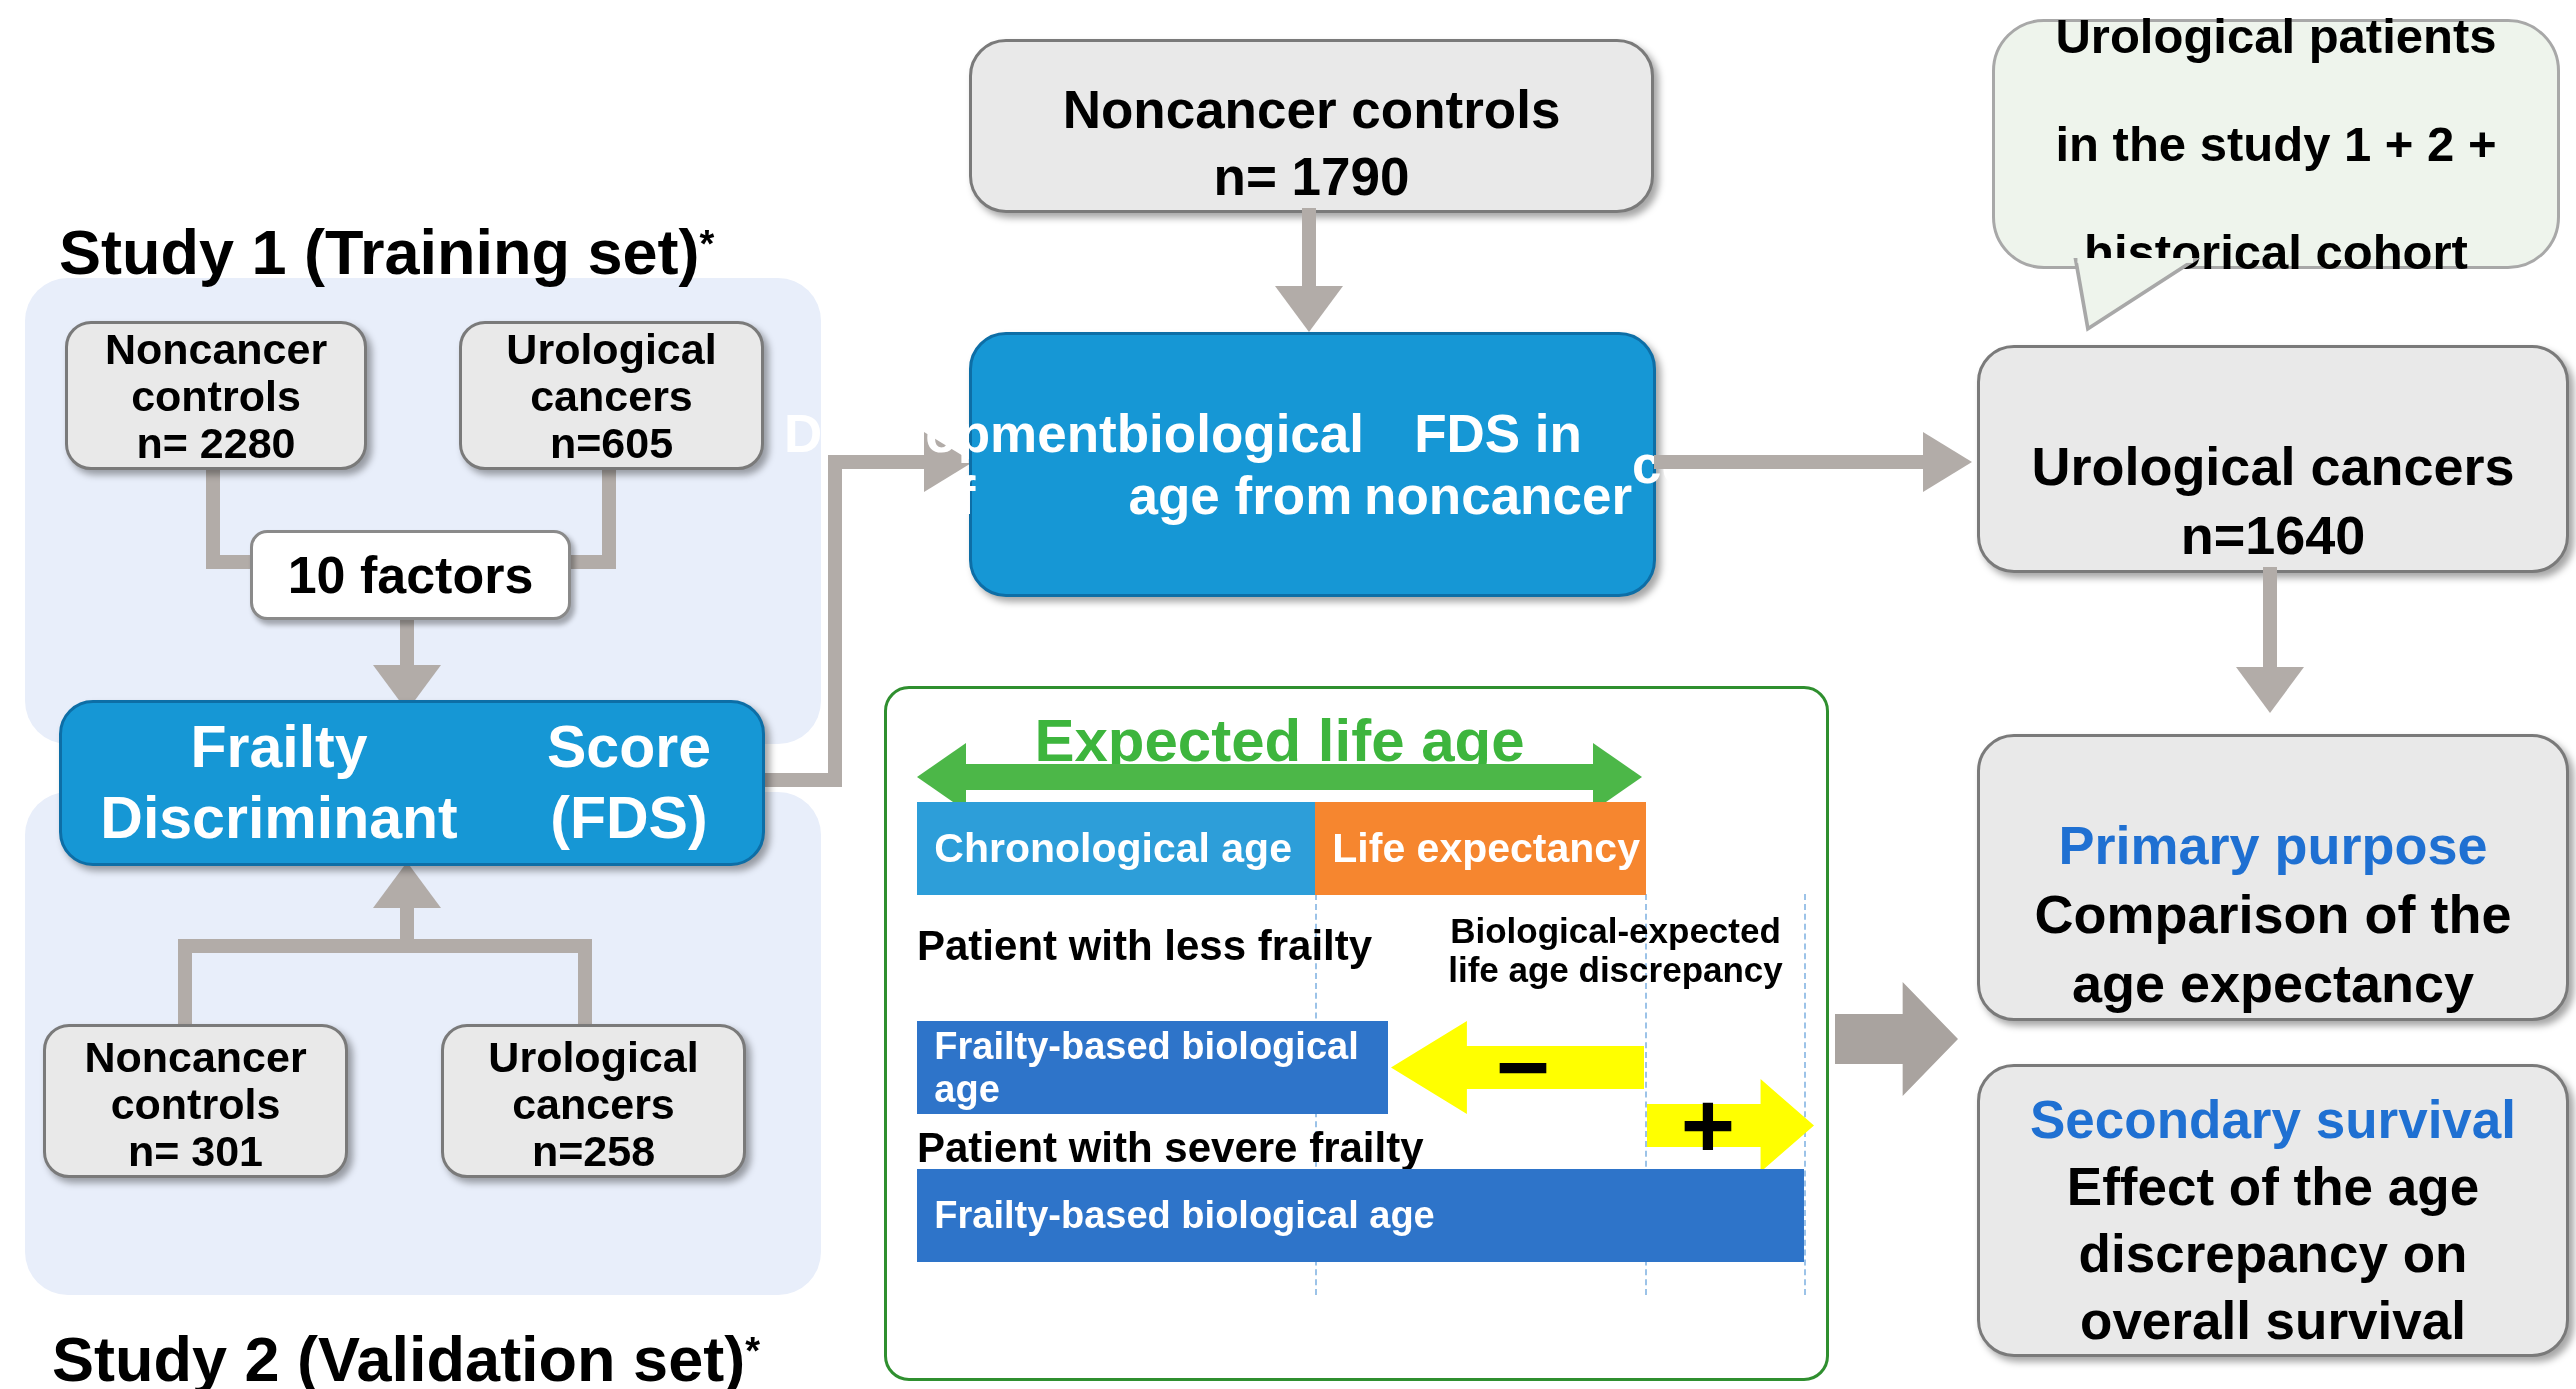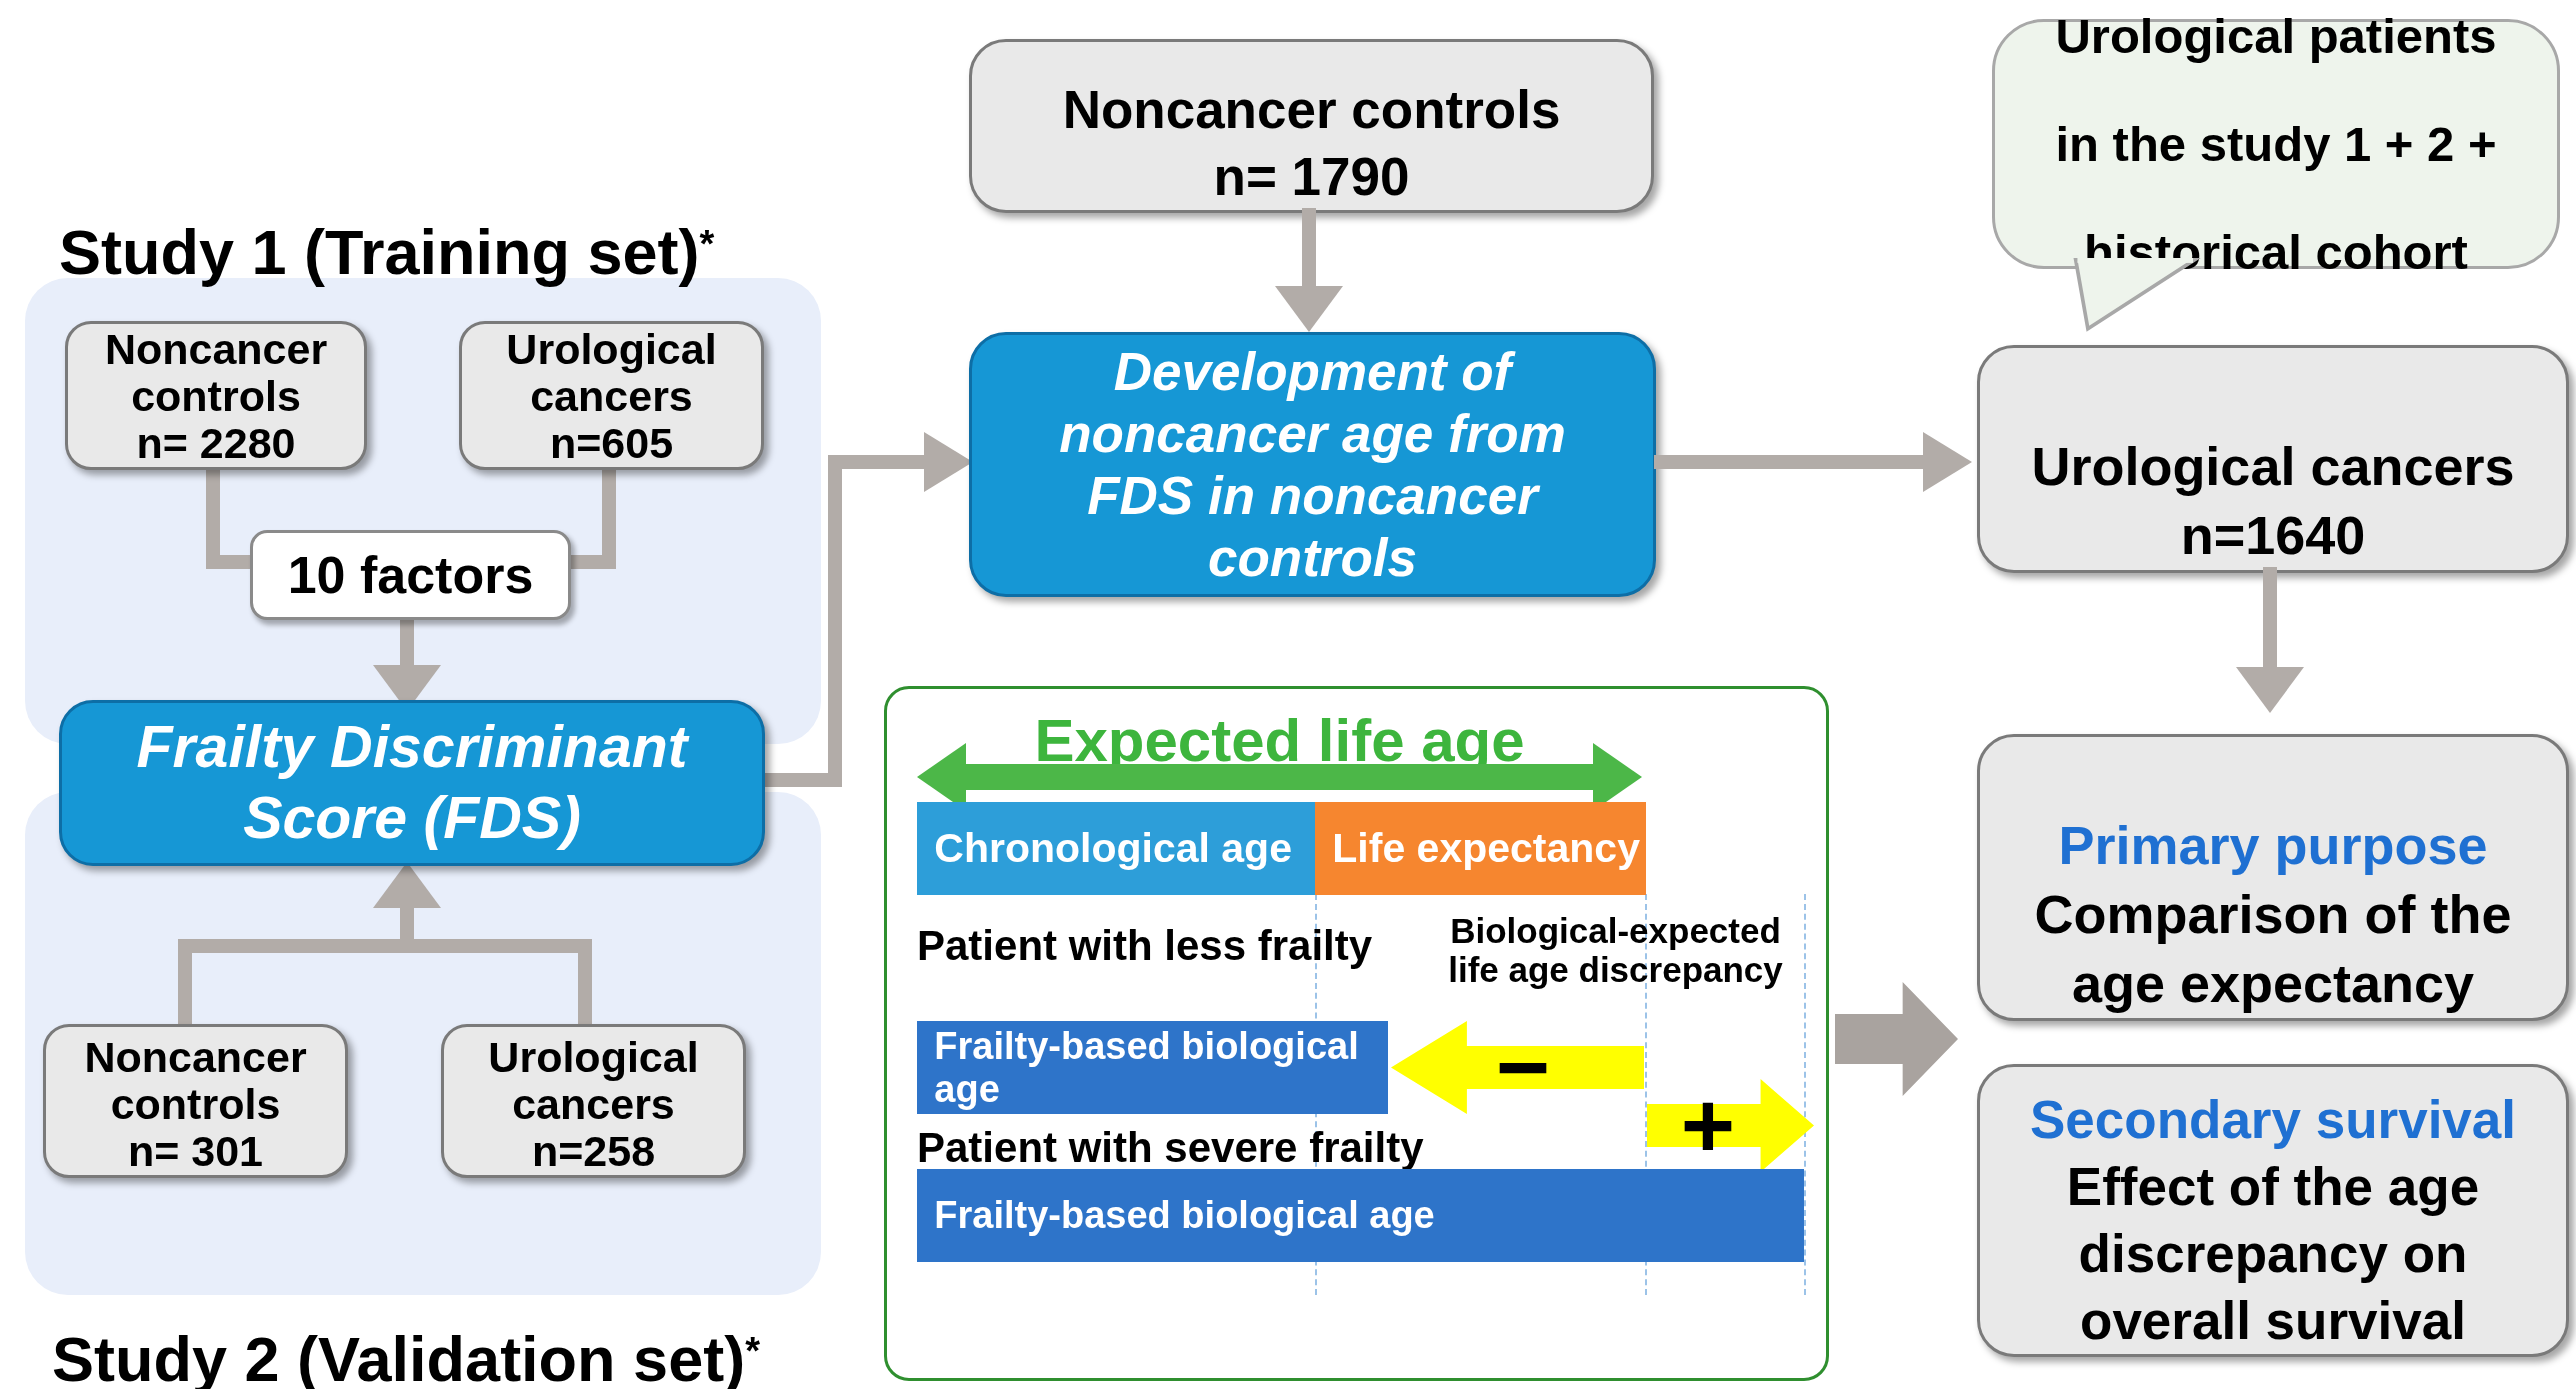--- a/index.html
+++ b/index.html
@@ -6,22 +6,22 @@
   .canvas{position:relative;width:2576px;height:1389px;background:#ffffff;
           font-family:"Liberation Sans",sans-serif;font-weight:bold;overflow:hidden;}
   .abs{position:absolute;}
   .panel{background:#e8eefa;border-radius:43px;}
   .gbox{background:#e9e9e9;border:3.7px solid #7a7a7a;border-radius:26px;
         box-shadow:4.3px 5px 7.4px rgba(0,0,0,.35);
         display:flex;flex-direction:column;align-items:center;justify-content:flex-end;
         text-align:center;color:#000;}
   .bluebox{background:#1697d5;border:3.1px solid #0d6ea6;border-radius:34px;
         box-shadow:4.3px 5px 7.4px rgba(0,0,0,.35);
-        display:flex;flex-direction:column;align-items:center;justify-content:center;
-        text-align:center;color:#fff;font-style:italic;}
+        display:flex;align-items:center;justify-content:center;
+        text-align:center;color:#fff;}
   .whitebox{background:#fff;border:3.1px solid #8a8a8a;border-radius:17.3px;
         box-shadow:3.7px 4.3px 5.6px rgba(0,0,0,.3);
         display:flex;align-items:center;justify-content:center;color:#000;}
   .conn{background:#b2aca8;}
   .tri-down{width:0;height:0;border-left:34px solid transparent;border-right:34px solid transparent;
         border-top:46px solid #b2aca8;}
   .tri-up{width:0;height:0;border-left:34px solid transparent;border-right:34px solid transparent;
         border-bottom:46px solid #b2aca8;}
   .tri-right{width:0;height:0;border-top:30px solid transparent;border-bottom:30px solid transparent;
         border-left:49px solid #b2aca8;}
@@ -110,21 +110,21 @@
 
   <div class="abs gbox" style="left:969px;top:39px;width:679px;height:168px;font-size:53px;line-height:67px;border-radius:37px;">
     <div>Noncancer controls</div>
     <div>n= 1790</div>
   </div>
   <div class="abs conn" style="left:1302px;top:208px;width:13.6px;height:80px;"></div>
   <div class="abs tri-down" style="left:1275px;top:286px;"></div>
 
   <div class="abs bluebox" style="left:969px;top:332px;width:681px;height:259px;font-size:53px;line-height:62px;border-radius:37px;">
     <div>Development of</div>
-    <div>noncancer age from</div>
+    <div>biological age from</div>
     <div>FDS in noncancer</div>
     <div>controls</div>
   </div>
   <div class="abs conn" style="left:1654px;top:455px;width:270px;height:13.6px;"></div>
   <div class="abs tri-right" style="left:1923px;top:432px;"></div>
 
   <div class="abs inset" style="left:884px;top:686px;width:939px;height:689px;"></div>
   <div class="abs" style="left:917px;top:706px;width:725px;text-align:center;font-size:60px;color:#3db53d;">
     <span>Expected life age</span>
   </div>

